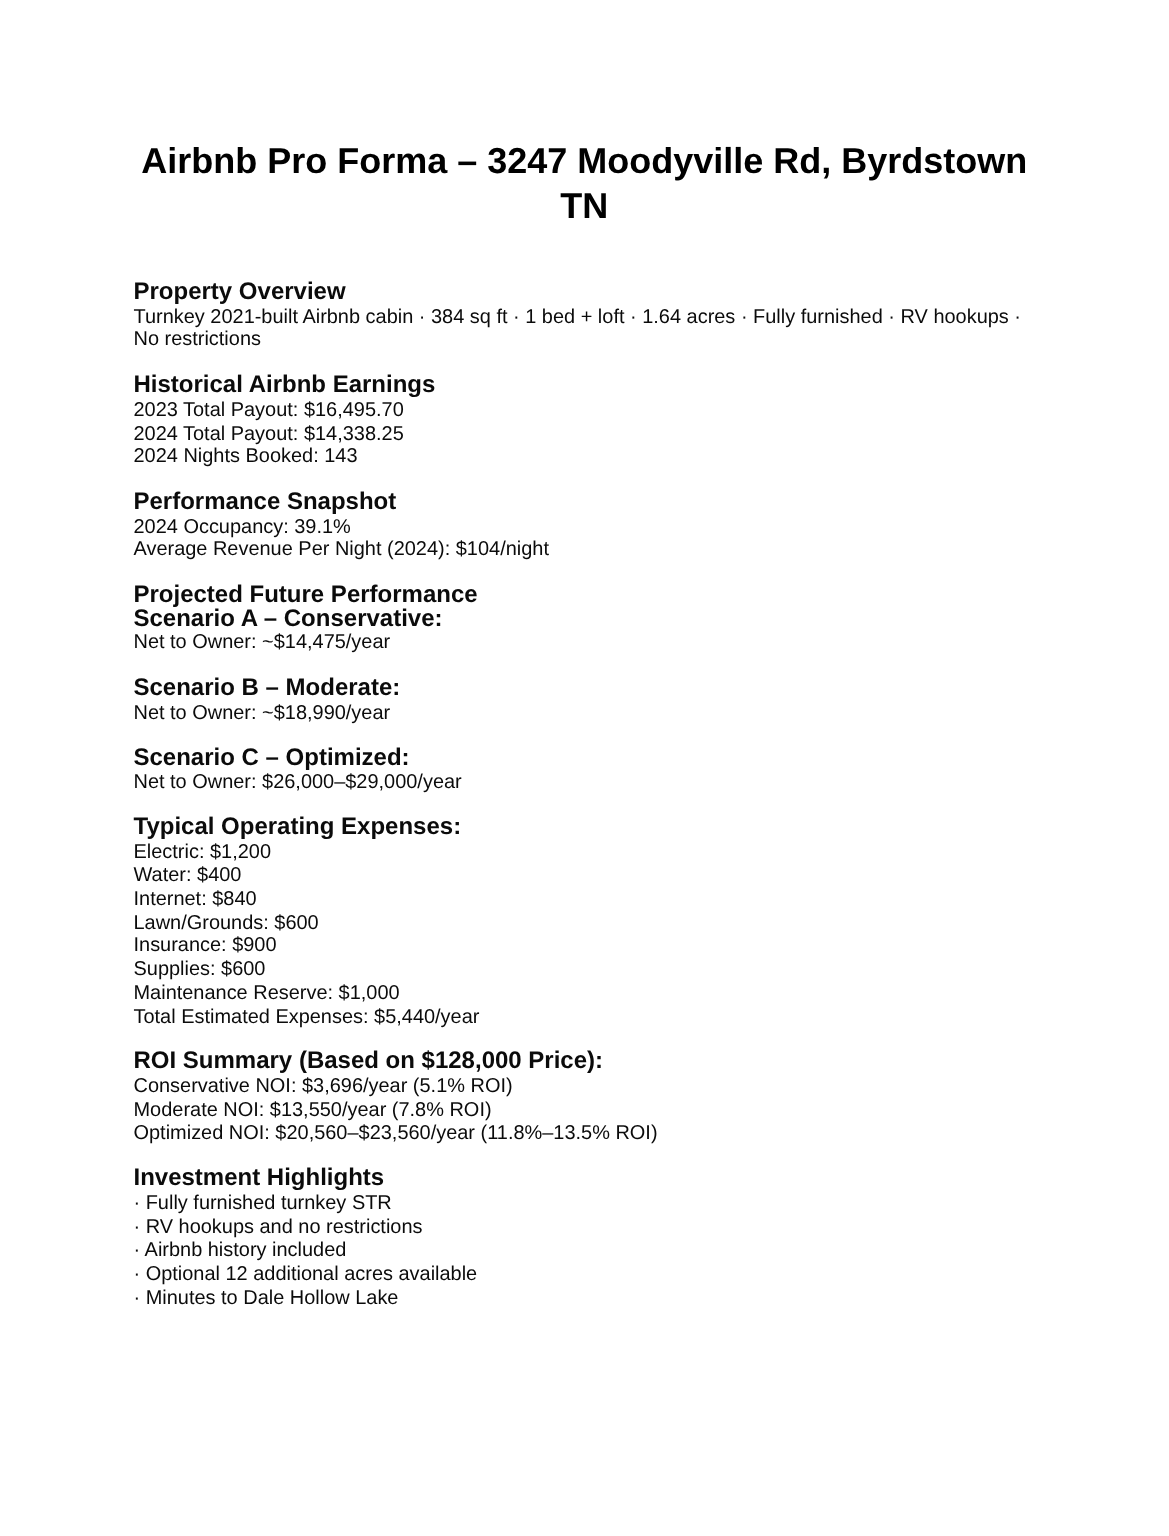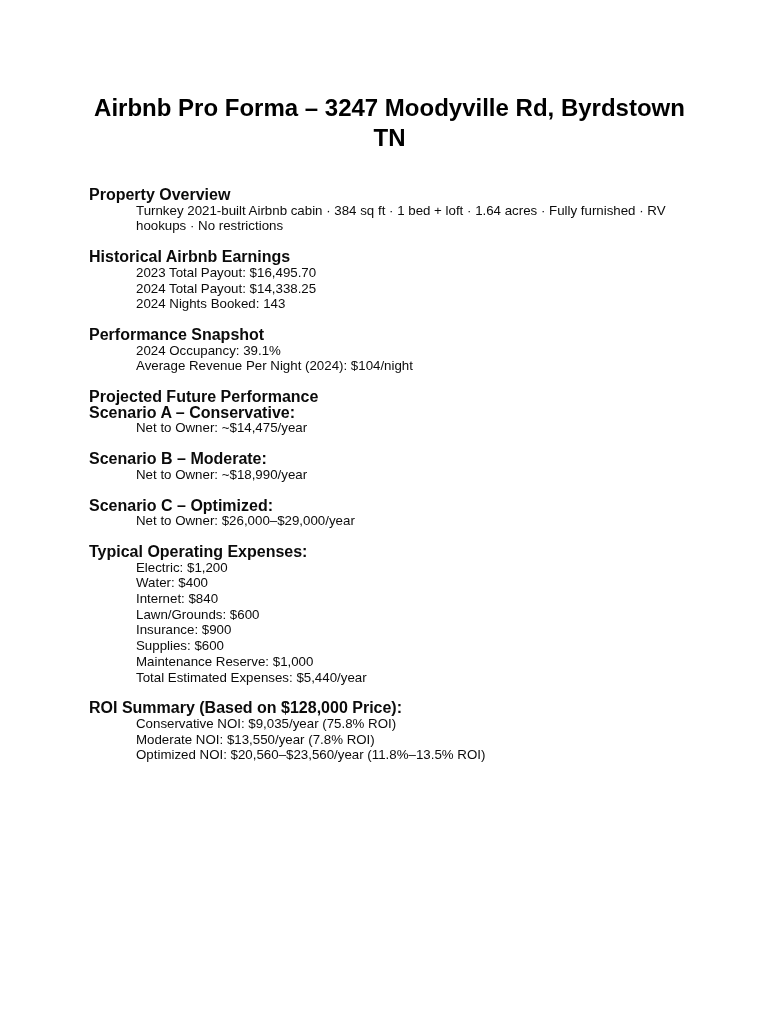--- a/index.html
+++ b/index.html
@@ -33,21 +33,20 @@
   }
   .heading {
     font-size: 16px;
     line-height: 15.7px;
     font-weight: bold;
   }
   .line {
     font-size: 13.3px;
     line-height: 15.7px;
     font-weight: normal;
-    margin-left: 47px;
   }
 </style>
 </head>
 <body>
 
 <div class="page">
   <div class="content">
 
     <h1 class="doc-title">
       <span class="title-line">Airbnb Pro Forma – 3247 Moodyville Rd, Byrdstown</span>
@@ -95,20 +94,28 @@
       <div class="line">Internet: $840</div>
       <div class="line">Lawn/Grounds: $600</div>
       <div class="line">Insurance: $900</div>
       <div class="line">Supplies: $600</div>
       <div class="line">Maintenance Reserve: $1,000</div>
       <div class="line">Total Estimated Expenses: $5,440/year</div>
     </div>
 
     <div class="section">
       <div class="heading">ROI Summary (Based on $128,000 Price):</div>
-      <div class="line">Conservative NOI: $9,035/year (75.8% ROI)</div>
+      <div class="line">Conservative NOI: $3,696/year (5.1% ROI)</div>
       <div class="line">Moderate NOI: $13,550/year (7.8% ROI)</div>
       <div class="line">Optimized NOI: $20,560–$23,560/year (11.8%–13.5% ROI)</div>
     </div>
 
+    <div class="section">
+      <div class="heading">Investment Highlights</div>
+      <div class="line">· Fully furnished turnkey STR</div>
+      <div class="line">· RV hookups and no restrictions</div>
+      <div class="line">· Airbnb history included</div>
+      <div class="line">· Optional 12 additional acres available</div>
+      <div class="line">· Minutes to Dale Hollow Lake</div>
+    </div>
 
   </div>
 </div>
 
 </body></html>

